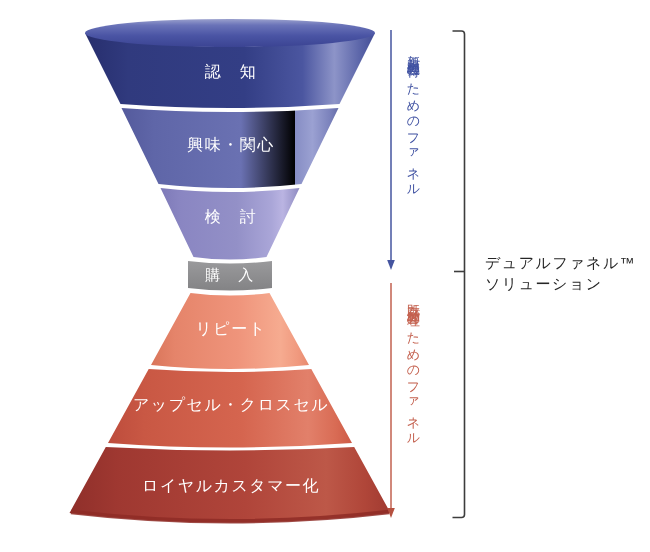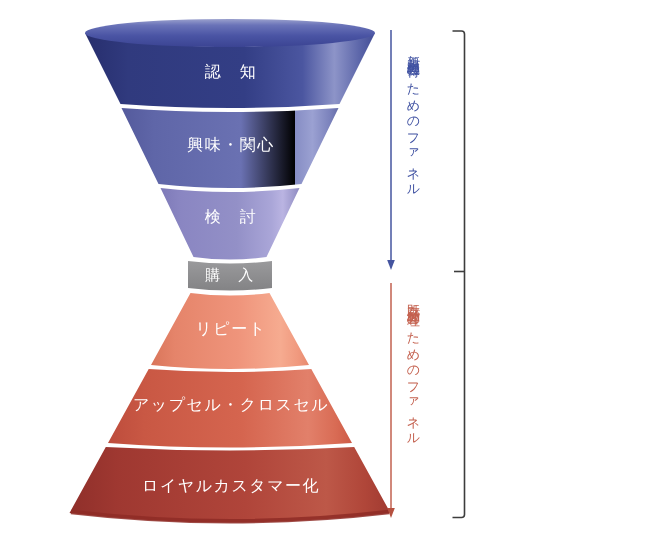--- a/index.html
+++ b/index.html
@@ -139,15 +139,17 @@
     <g stroke="#3d3d3d" stroke-width="1.6" fill="none">
       <path d="M 452.5,31 L 461.5,31 Q 464.5,31 464.5,34 L 464.5,514.5 Q 464.5,517.5 461.5,517.5 L 452.5,517.5"></path>
       <path d="M 454,271.5 L 464.5,271.5"></path>
     </g>
   </svg>
 
   <div class="vtext blue" style="left:404px;top:45px;">新規顧客獲得のためのファネル</div>
   <div class="vtext red" style="left:404px;top:294px;">既存顧客管理のためのファネル</div>
 
   <div class="solution-label">
+    <div>デュアルファネル™</div>
+    <div>ソリューション</div>
   </div>
 
 </div>
 
 </body></html>

